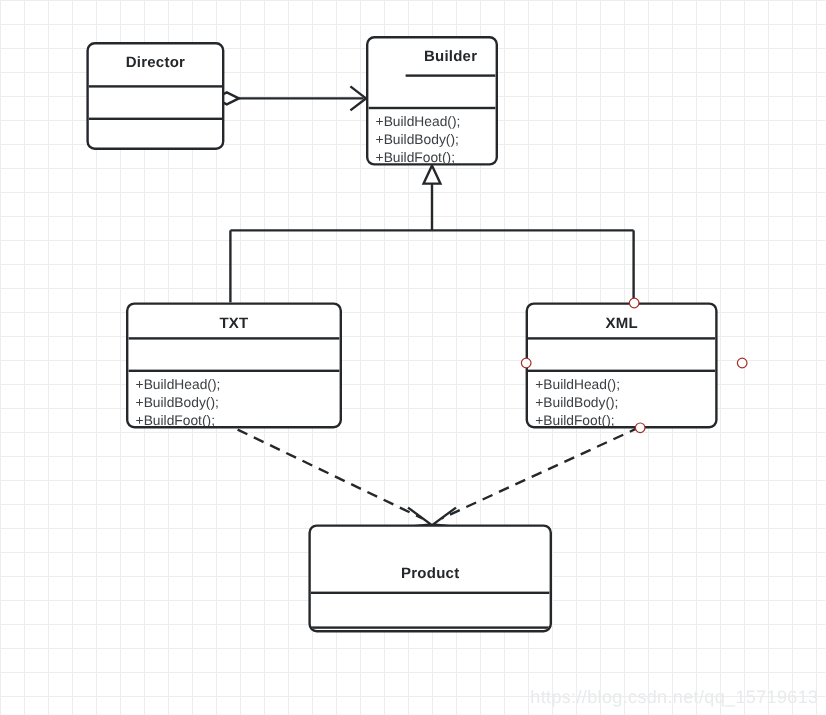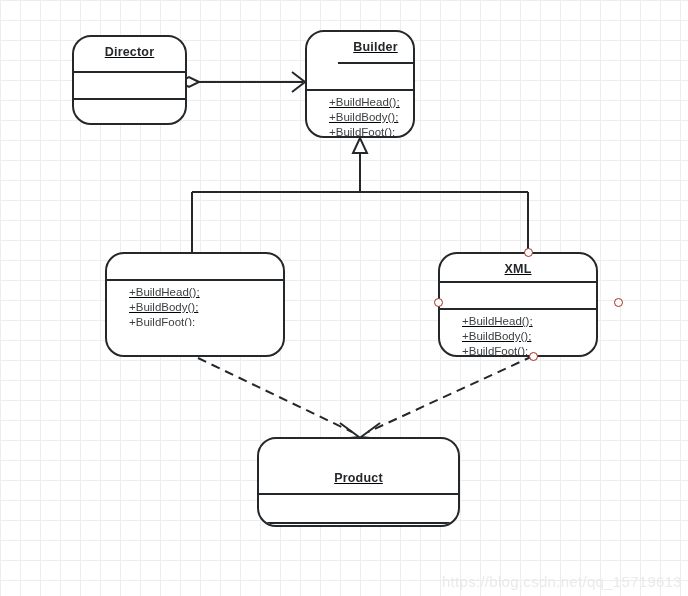--- a/index.html
+++ b/index.html
@@ -29,44 +29,43 @@
     left: 0;
     top: 0;
     width: 688px;
     height: 596px;
   }
   .uml-class {
     position: absolute;
     box-sizing: border-box;
     background: #ffffff;
     border: 2px solid #25282b;
-    border-radius: 19px;
+    border-radius: 7px;
     overflow: hidden;
     z-index: 5;
-    text-decoration: underline;
   }
   .compartment {
     box-sizing: border-box;
     border-bottom: 2px solid #25282b;
     overflow: hidden;
   }
   .compartment.last {
     border-bottom: none;
   }
   .class-name {
     text-align: center;
     font-weight: bold;
     font-size: 12.5px;
     color: #25282b;
     letter-spacing: 0.2px;
     line-height: 1;
     padding-top: 9px;
   }
   .methods {
-    padding: 4px 0 0 22px;
+    padding: 4px 0 0 6px;
   }
   .method-line {
     font-size: 11.5px;
     color: #3b3f42;
     line-height: 15px;
     white-space: nowrap;
   }
   .handle {
     position: absolute;
     width: 9px;
@@ -131,20 +130,21 @@
     <div class="compartment class-name" style="height:32px;margin-left:31px;">Builder</div>
     <div class="compartment" style="height:27px;"></div>
     <div class="compartment last methods" style="height:45px;">
       <div class="method-line">+BuildHead();</div>
       <div class="method-line">+BuildBody();</div>
       <div class="method-line">+BuildFoot();</div>
     </div>
   </div>
 
   <div class="uml-class" style="left:105px; top:252px; width:180px; height:105px;">
+    <div class="compartment class-name" style="height:29px;">TXT</div>
     <div class="compartment" style="height:27px;"></div>
     <div class="compartment last methods" style="height:45px;">
       <div class="method-line">+BuildHead();</div>
       <div class="method-line">+BuildBody();</div>
       <div class="method-line">+BuildFoot();</div>
     </div>
   </div>
 
   <div class="uml-class" style="left:438px; top:252px; width:160px; height:105px;">
     <div class="compartment class-name" style="height:29px;">XML</div>

